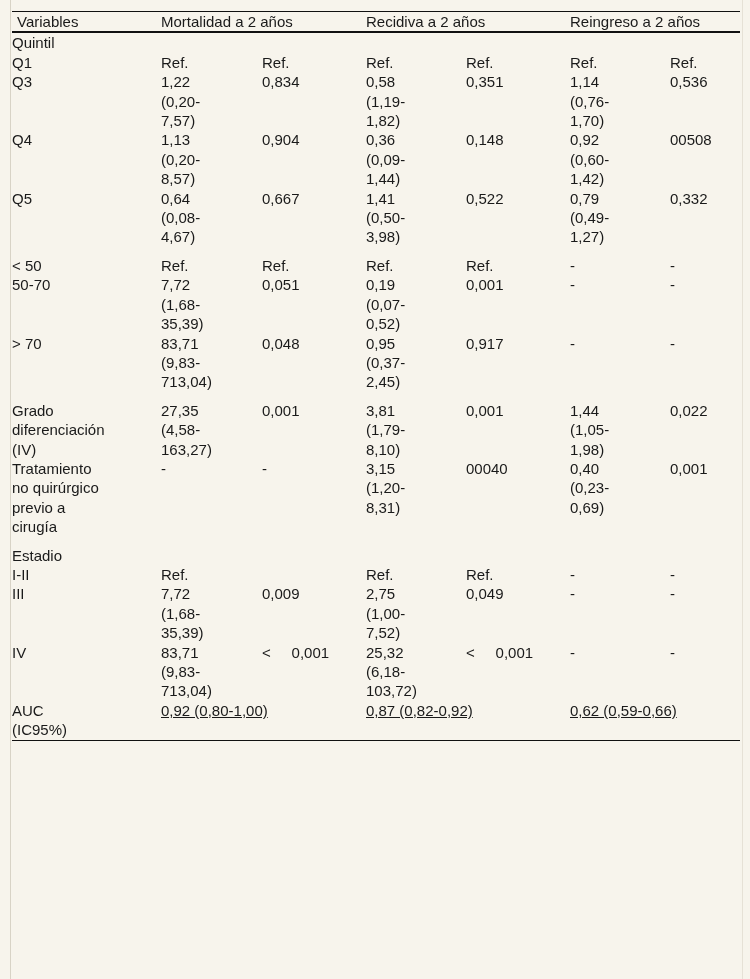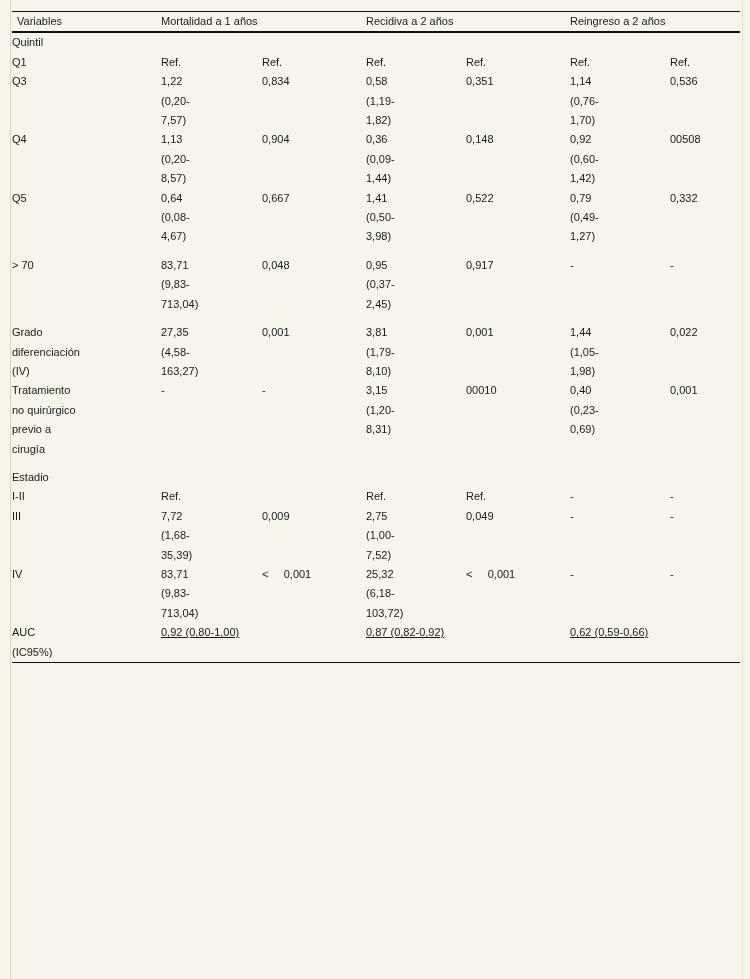--- a/index.html
+++ b/index.html
@@ -36,21 +36,21 @@
     width: 1px; height: 979px;
     background: #e6e1d6;
   }
 
   table.tbl {
     position: absolute;
     left: 12px;
     top: 11px;
     width: 728px;
     border-collapse: collapse;
-    font-size: 11px;
+    font-size: 15px;
     line-height: 19.4px;
   }
   table.tbl td, table.tbl th {
     padding: 0;
     margin: 0;
     vertical-align: top;
     font-weight: normal;
     text-align: left;
   }
 
@@ -130,21 +130,21 @@
         <col class="c-p2">
       <col class="c-or3">
         <col class="c-p3">
     </colgroup>
     <tbody id="tbody">
         <tr class="rule-top">
           <td colspan="7"></td>
         </tr>
         <tr class="grp-head">
           <td class="varcell">Variables</td>
-          <td colspan="2">Mortalidad a 1 años</td>
+          <td colspan="2">Mortalidad a 2 años</td>
           <td colspan="2">Recidiva a 2 años</td>
           <td colspan="2">Reingreso a 2 años</td>
         </tr>
         <tr class="grp-underline">
           <td class="noul"></td>
           <td class="ul" colspan="6"></td>
         </tr>
         <tr class="rule-thick">
           <td colspan="7"></td>
         </tr>
@@ -190,20 +190,38 @@
           <td class="p">0,667</td>
           <td class="or">1,41<br>(0,50-<br>3,98)</td>
           <td class="p">0,522</td>
           <td class="or">0,79<br>(0,49-<br>1,27)</td>
           <td class="p">0,332</td>
         </tr>
         <tr class="sec-gap">
           <td colspan="7"></td>
         </tr>
         <tr class="datarow">
+          <td class="indent2">&lt;     50</td>
+          <td class="or">Ref.</td>
+          <td class="p">Ref.</td>
+          <td class="or">Ref.</td>
+          <td class="p">Ref.</td>
+          <td class="or">-</td>
+          <td class="p">-</td>
+        </tr>
+        <tr class="datarow">
+          <td class="indent2">50-70</td>
+          <td class="or">7,72<br>(1,68-<br>35,39)</td>
+          <td class="p">0,051</td>
+          <td class="or">0,19<br>(0,07-<br>0,52)</td>
+          <td class="p">0,001</td>
+          <td class="or">-</td>
+          <td class="p">-</td>
+        </tr>
+        <tr class="datarow">
           <td class="indent2">&gt;     70</td>
           <td class="or">83,71<br>(9,83-<br>713,04)</td>
           <td class="p">0,048</td>
           <td class="or">0,95<br>(0,37-<br>2,45)</td>
           <td class="p">0,917</td>
           <td class="or">-</td>
           <td class="p">-</td>
         </tr>
         <tr class="sec-gap">
           <td colspan="7"></td>
@@ -215,21 +233,21 @@
           <td class="or">3,81<br>(1,79-<br>8,10)</td>
           <td class="p">0,001</td>
           <td class="or">1,44<br>(1,05-<br>1,98)</td>
           <td class="p">0,022</td>
         </tr>
         <tr class="datarow">
           <td class="varcell ital">Tratamiento<br>no quirúrgico<br>previo a<br>cirugía</td>
           <td class="or">-</td>
           <td class="p">-</td>
           <td class="or">3,15<br>(1,20-<br>8,31)</td>
-          <td class="p">00010</td>
+          <td class="p">00040</td>
           <td class="or">0,40<br>(0,23-<br>0,69)</td>
           <td class="p">0,001</td>
         </tr>
         <tr class="sec-gap">
           <td colspan="7"></td>
         </tr>
         <tr class="datarow">
           <td class="varcell ital">Estadio</td>
           <td></td>
           <td></td>

